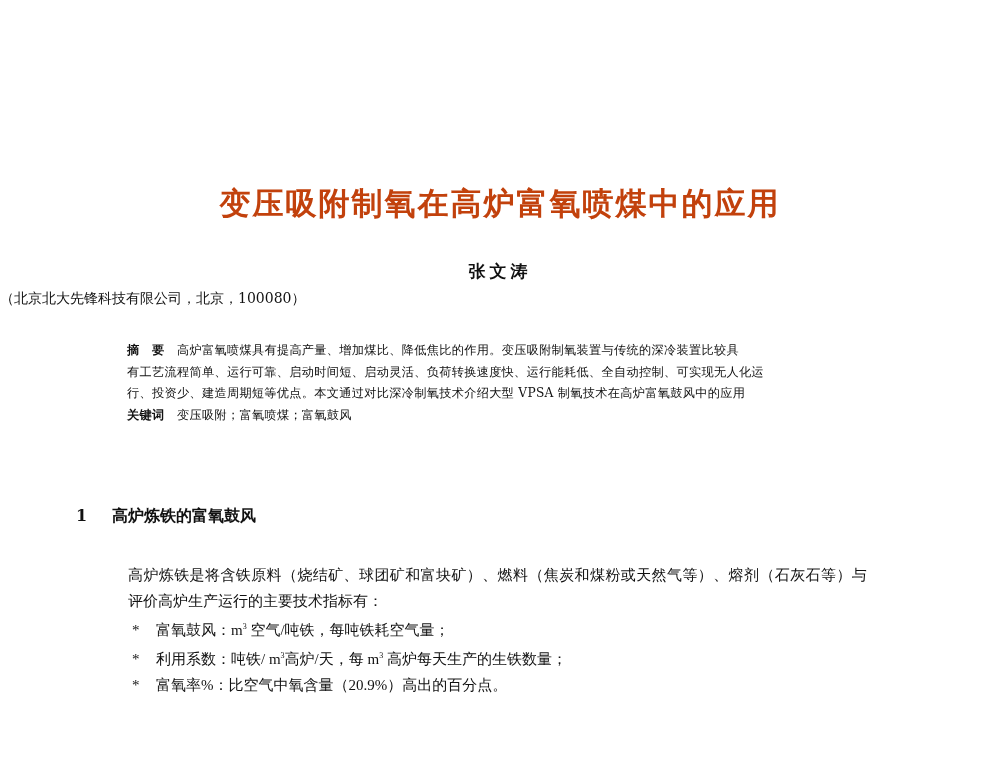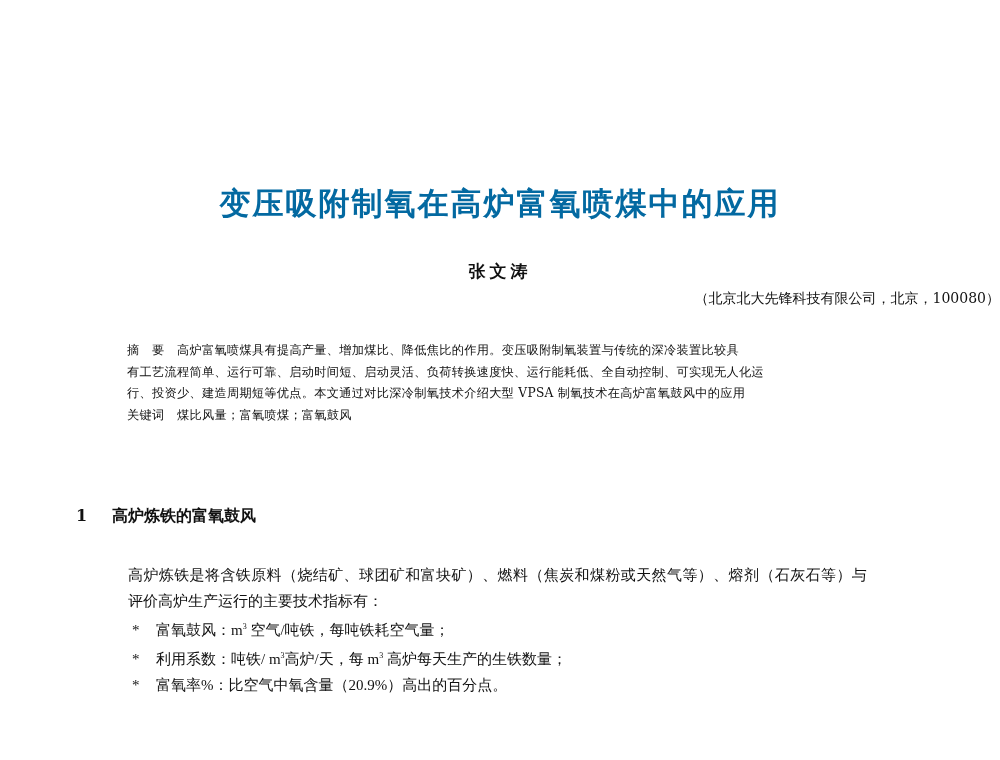--- a/index.html
+++ b/index.html
@@ -15,44 +15,44 @@
       color: #111;
       font-family: "DejaVu Sans", "Liberation Sans", sans-serif;
     }
     .abs { position: absolute; white-space: nowrap; }
     .title {
       left: 0; width: 1000px; top: 183px;
       text-align: center;
       font-size: 31px;
       font-weight: bold;
       letter-spacing: 2px;
-      color: #0369a1;
+      color: #c2410c;
     }
     .author {
       left: 0; width: 1000px; top: 260px;
       text-align: center;
       font-size: 17px;
       font-weight: bold;
       letter-spacing: 4px;
       font-family: "DejaVu Serif", "Liberation Serif", serif;
     }
     .affil {
       left: 0; width: 1000px; top: 290px;
-      text-align: right;
+      text-align: left;
       font-size: 14px;
       font-family: "DejaVu Serif", "Liberation Serif", serif;
     }
     .abstract {
       left: 127px; width: 760px; top: 340px;
       font-size: 12.2px;
       line-height: 21.5px;
       font-family: "DejaVu Serif", "Liberation Serif", serif;
     }
     .abstract .line { white-space: nowrap; letter-spacing: 0.3px; }
-    .lbl { font-weight: normal; font-family: "DejaVu Sans", sans-serif; }
+    .lbl { font-weight: bold; font-family: "DejaVu Sans", sans-serif; }
     .section {
       left: 76px; top: 506px;
       font-size: 16px;
       font-weight: bold;
     }
     .section .num {
       font-family: "DejaVu Serif", "Liberation Serif", serif;
       display: inline-block;
       width: 36px;
     }
@@ -76,21 +76,21 @@
 <div class="abs author">张文涛</div>
 <div class="abs affil">（北京北大先锋科技有限公司，北京，100080）</div>
 
 <div class="abs abstract">
   <div class="line">
     <span class="lbl">摘　要</span>&nbsp;&nbsp;&nbsp;<span>高炉富氧喷煤具有提高产量、增加煤比、降低焦比的作用。变压吸附制氧装置与传统的深冷装置比较具</span>
   </div>
   <div class="line">有工艺流程简单、运行可靠、启动时间短、启动灵活、负荷转换速度快、运行能耗低、全自动控制、可实现无人化运</div>
   <div class="line">行、投资少、建造周期短等优点。本文通过对比深冷制氧技术介绍大型 VPSA 制氧技术在高炉富氧鼓风中的应用</div>
   <div class="line">
-    <span class="lbl">关键词</span>&nbsp;&nbsp;&nbsp;<span>煤比风量；富氧喷煤；富氧鼓风</span>
+    <span class="lbl">关键词</span>&nbsp;&nbsp;&nbsp;<span>变压吸附；富氧喷煤；富氧鼓风</span>
   </div>
 </div>
 
 <div class="abs section">
   <span class="num">1</span><span>高炉炼铁的富氧鼓风</span>
 </div>
 
 <div class="abs body">
   <div class="p1">高炉炼铁是将含铁原料（烧结矿、球团矿和富块矿）、燃料（焦炭和煤粉或天然气等）、熔剂（石灰石等）与</div>
   <div class="p3">评价高炉生产运行的主要技术指标有：</div>

